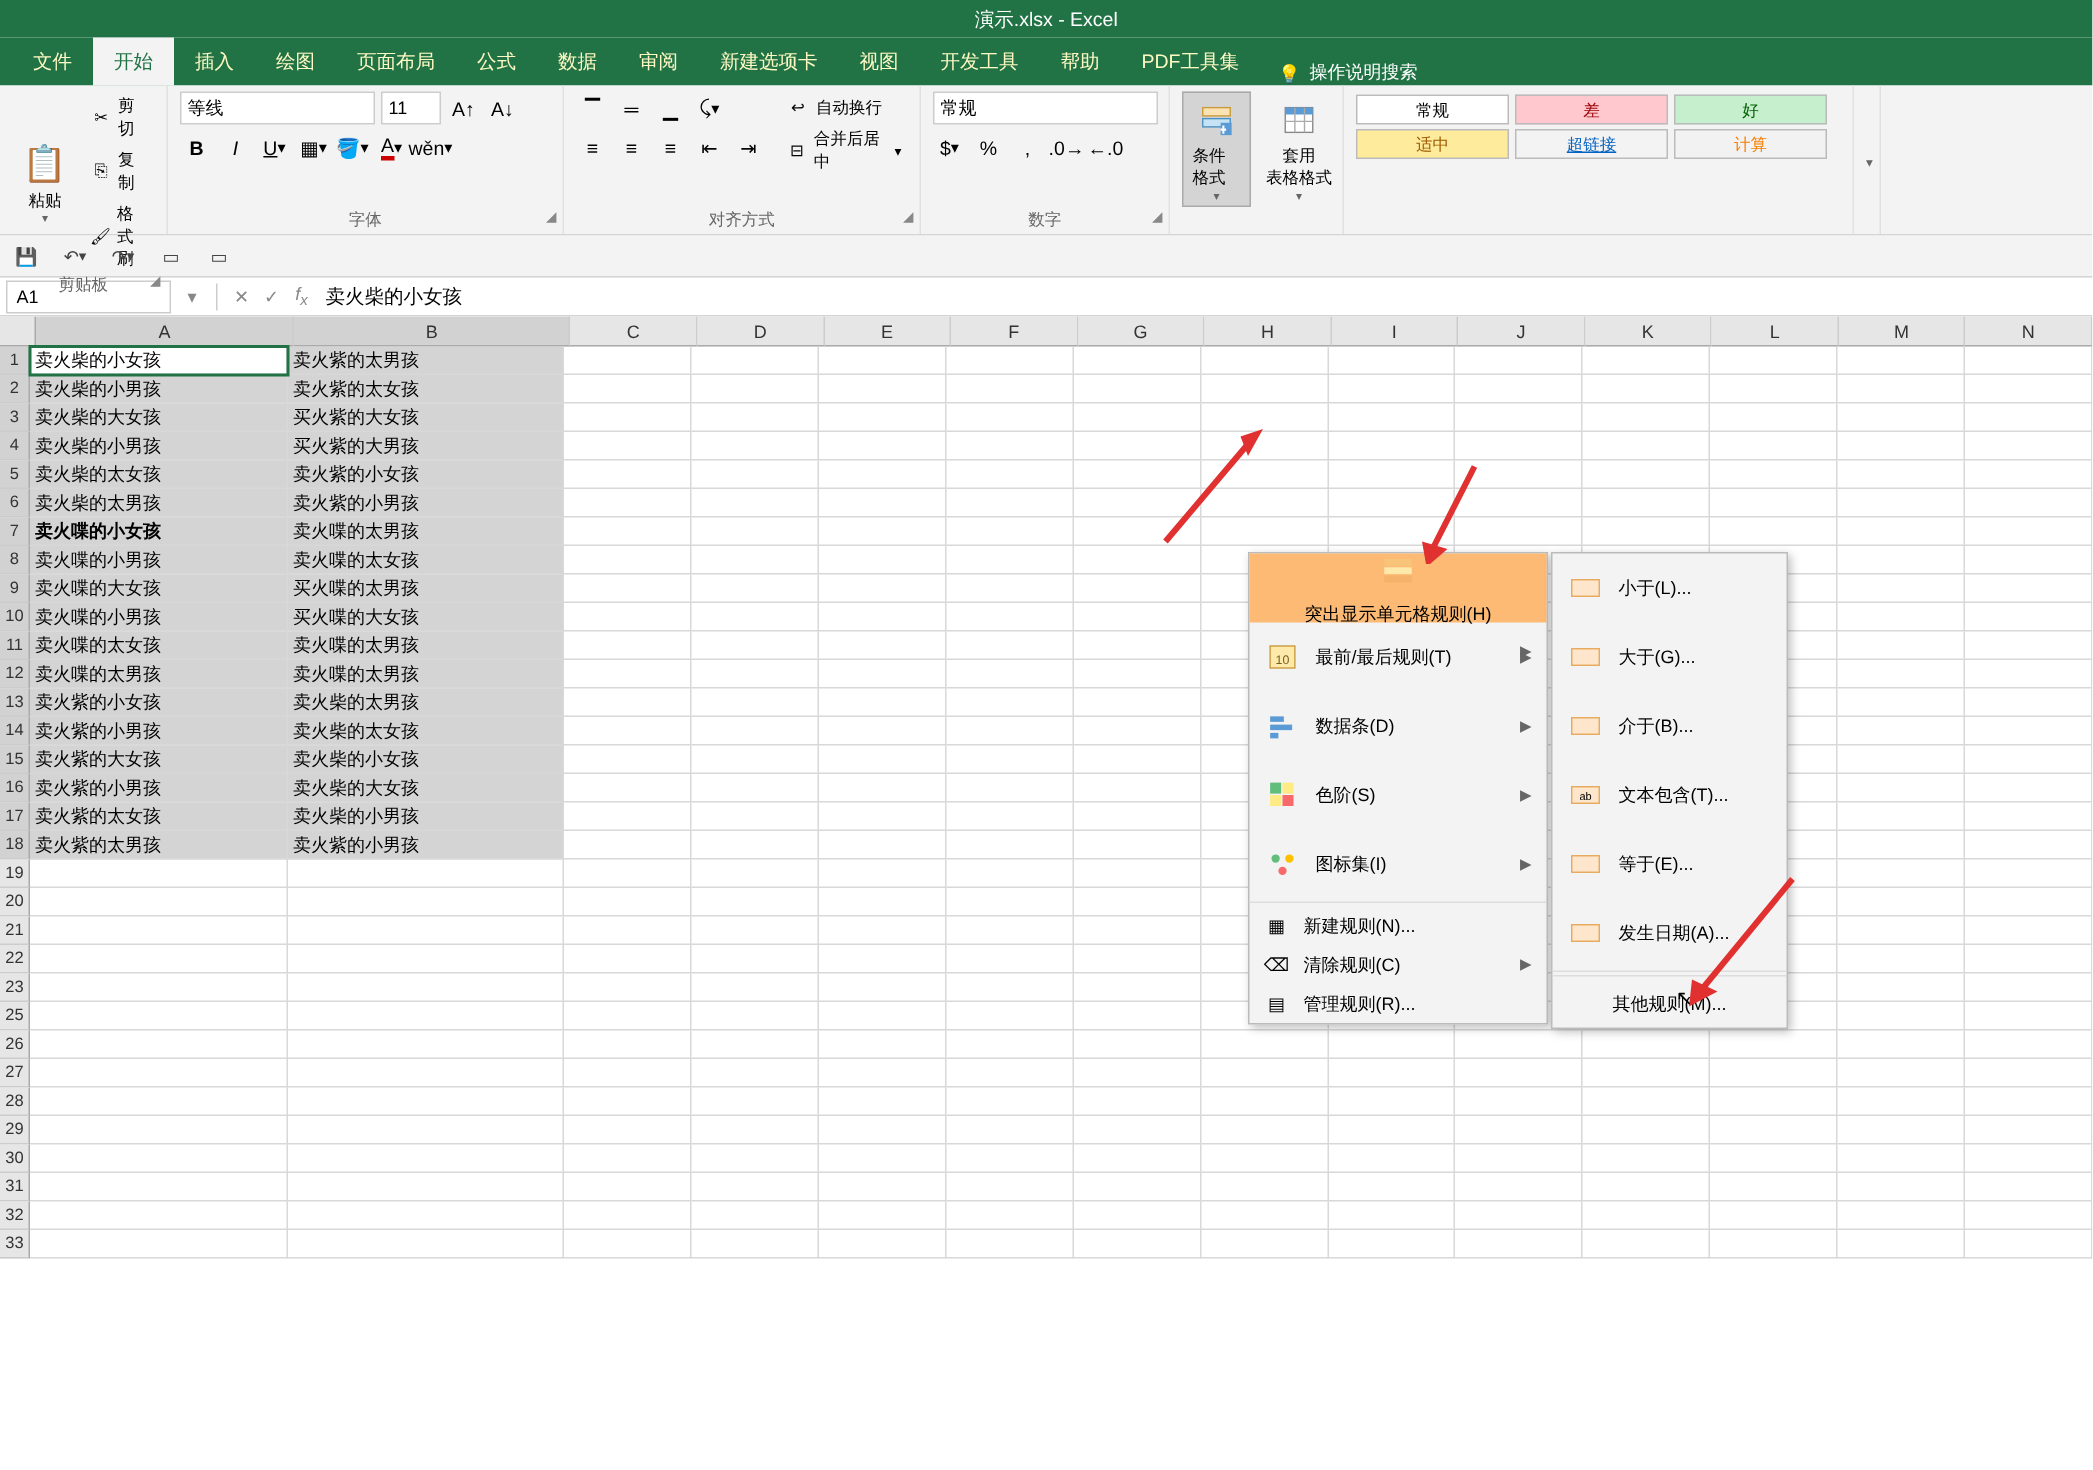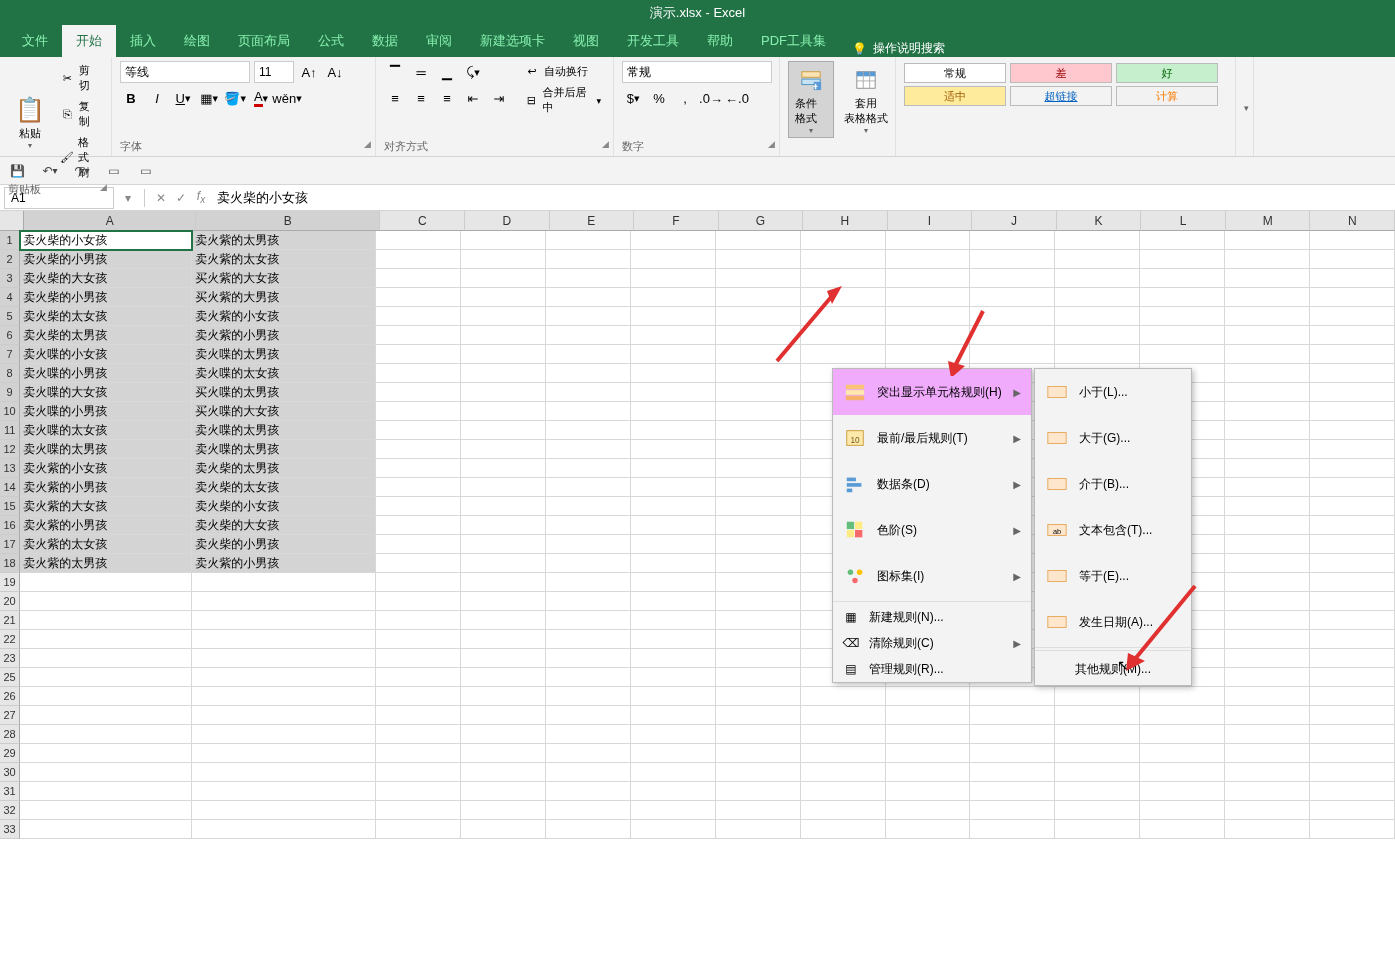--- a/index.html
+++ b/index.html
@@ -1,27 +1,27 @@
 <!DOCTYPE html>
 <html><head>
 <meta charset="utf-8">
 <style>
 * { margin: 0; padding: 0; box-sizing: border-box; font-family: "Microsoft YaHei", sans-serif; }
 body { background: #fff; font-size: 12px; overflow: hidden; }
 
 .titlebar { background: #217346; height: 25px; display: flex; align-items: center; justify-content: center; color: #fff; font-size: 13px; }
 
 .ribbon-tabs { background: #217346; display: flex; align-items: flex-end; height: 32px; padding-left: 8px; }
-.ribbon-tab { padding: 7px 14px; color: #86efac; font-size: 13px; cursor: pointer; }
+.ribbon-tab { padding: 7px 14px; color: #fef9c3; font-size: 13px; cursor: pointer; }
 .ribbon-tab.active { background: #f3f3f3; color: #217346; }
 .help-search { display: flex; align-items: center; color: #fff; margin-left: 12px; gap: 6px; }
 
 .ribbon { background: #f3f3f3; border-bottom: 1px solid #d4d4d4; display: flex; height: 100px; }
 .ribbon-group { border-right: 1px solid #e1e1e1; padding: 4px 8px 2px; display: flex; flex-direction: column; justify-content: space-between; }
-.ribbon-group-label { text-align: left; color: #666; font-size: 11px; position: relative; }
+.ribbon-group-label { text-align: center; color: #666; font-size: 11px; position: relative; }
 .ribbon-group-label .dlg-arrow { position: absolute; right: -4px; font-size: 9px; color: #888; }
 .ribbon-row { display: flex; align-items: center; gap: 4px; }
 .ribbon-col { display: flex; flex-direction: column; gap: 2px; }
 .ribbon-btn-lg { display: flex; flex-direction: column; align-items: center; padding: 2px 6px; cursor: pointer; font-size: 11px; }
 .ribbon-btn-lg .icon { width: 32px; height: 32px; display: flex; align-items: center; justify-content: center; font-size: 24px; }
 .ribbon-btn-sm { display: flex; align-items: center; gap: 4px; padding: 2px 4px; cursor: pointer; font-size: 11px; }
 .ribbon-btn-sm .icon { width: 16px; height: 16px; display: inline-flex; align-items: center; justify-content: center; }
 .dropdown-input { height: 22px; font-size: 12px; padding: 0 4px; border: 1px solid #ccc; background: #fff; }
 .toolbar-btn { width: 22px; height: 22px; border: 1px solid transparent; display: inline-flex; align-items: center; justify-content: center; cursor: pointer; font-size: 13px; }
 .style-cell { width: 52px; height: 20px; border: 1px solid #bbb; display: inline-flex; align-items: center; justify-content: center; font-size: 11px; }
@@ -46,21 +46,21 @@
 .row-header { width: 24px; background: #e6e6e6; border-right: 1px solid #aaa; border-bottom: 1px solid #ccc; display: flex; align-items: center; justify-content: center; font-size: 11px; color: #333; }
 .row-header.sel { background: #d2d2d2; }
 .cell { border-right: 1px solid #d8d8d8; border-bottom: 1px solid #d8d8d8; height: 19px; display: flex; align-items: center; padding: 0 3px; font-size: 12px; overflow: hidden; white-space: nowrap; }
 .cell.sel { background: #d4d4d4; }
 .cell.active { background: #fff; outline: 2px solid #217346; outline-offset: -1px; z-index: 2; }
 
 .menu-l1 { position: absolute; left: 832px; top: 157px; width: 200px; background: #f3f3f3; border: 1px solid #bbb; box-shadow: 2px 2px 6px rgba(0,0,0,0.25); }
 .menu-l2 { position: absolute; left: 1034px; top: 157px; width: 158px; background: #f3f3f3; border: 1px solid #bbb; box-shadow: 2px 2px 6px rgba(0,0,0,0.25); }
 .menu-item { display: flex; align-items: center; padding: 0 10px; height: 46px; gap: 10px; cursor: pointer; font-size: 12px; }
 .menu-item.small { height: 26px; }
-.menu-item:hover, .menu-item.hover { background: #f0abfc; }
+.menu-item:hover, .menu-item.hover { background: #fdba74; flex-direction: column; }
 .menu-item .mi-icon { width: 24px; height: 24px; display: inline-flex; align-items: center; justify-content: center; }
 .menu-item .mi-arrow { margin-left: auto; color: #666; font-size: 10px; }
 .menu-sep { height: 1px; background: #ddd; margin: 2px 0; }
 
 .arrow-ann { position: absolute; pointer-events: none; }
 
 svg.icon-svg { width: 22px; height: 22px; }
 </style>
 </head>
 <body>
@@ -381,21 +381,21 @@
         <div class="cell" style="width: 100px;"></div>
         <div class="cell" style="width: 100px;"></div>
         <div class="cell" style="width: 100px;"></div>
         <div class="cell" style="width: 100px;"></div>
         <div class="cell" style="width: 100px;"></div>
         <div class="cell" style="width: 100px;"></div>
         <div class="cell" style="width: 100px;"></div>
       </div>
       <div class="row">
         <div class="row-header sel">7</div>
-        <div class="cell sel" style="width: 204px;">卖火喋的小女孩</div>
+        <div class="cell sel" style="width: 204px; font-weight: bold;">卖火喋的小女孩</div>
         <div class="cell sel" style="width: 218px;">卖火喋的太男孩</div>
         <div class="cell" style="width: 100px;"></div>
         <div class="cell" style="width: 100px;"></div>
         <div class="cell" style="width: 100px;"></div>
         <div class="cell" style="width: 100px;"></div>
         <div class="cell" style="width: 100px;"></div>
         <div class="cell" style="width: 100px;"></div>
         <div class="cell" style="width: 100px;"></div>
         <div class="cell" style="width: 100px;"></div>
         <div class="cell" style="width: 100px;"></div>

